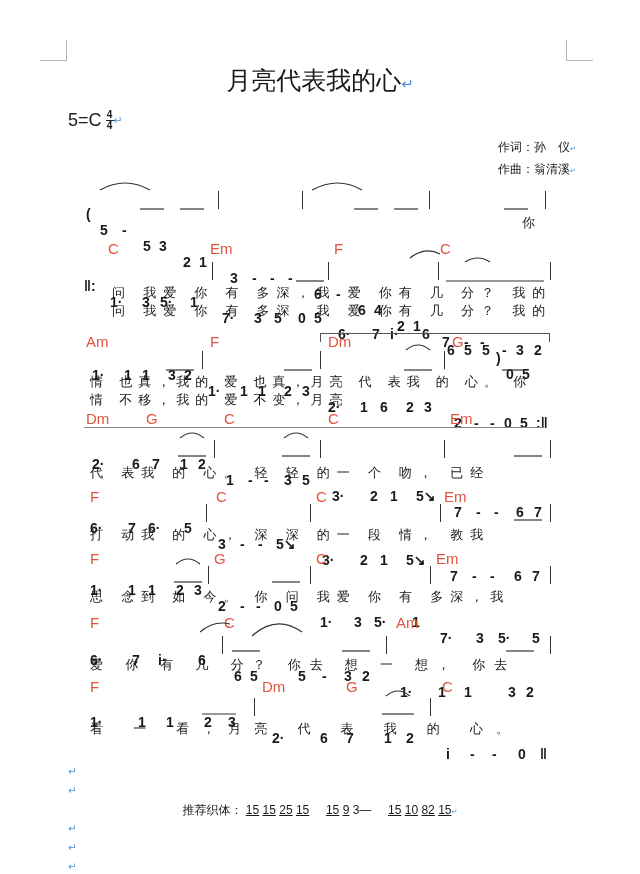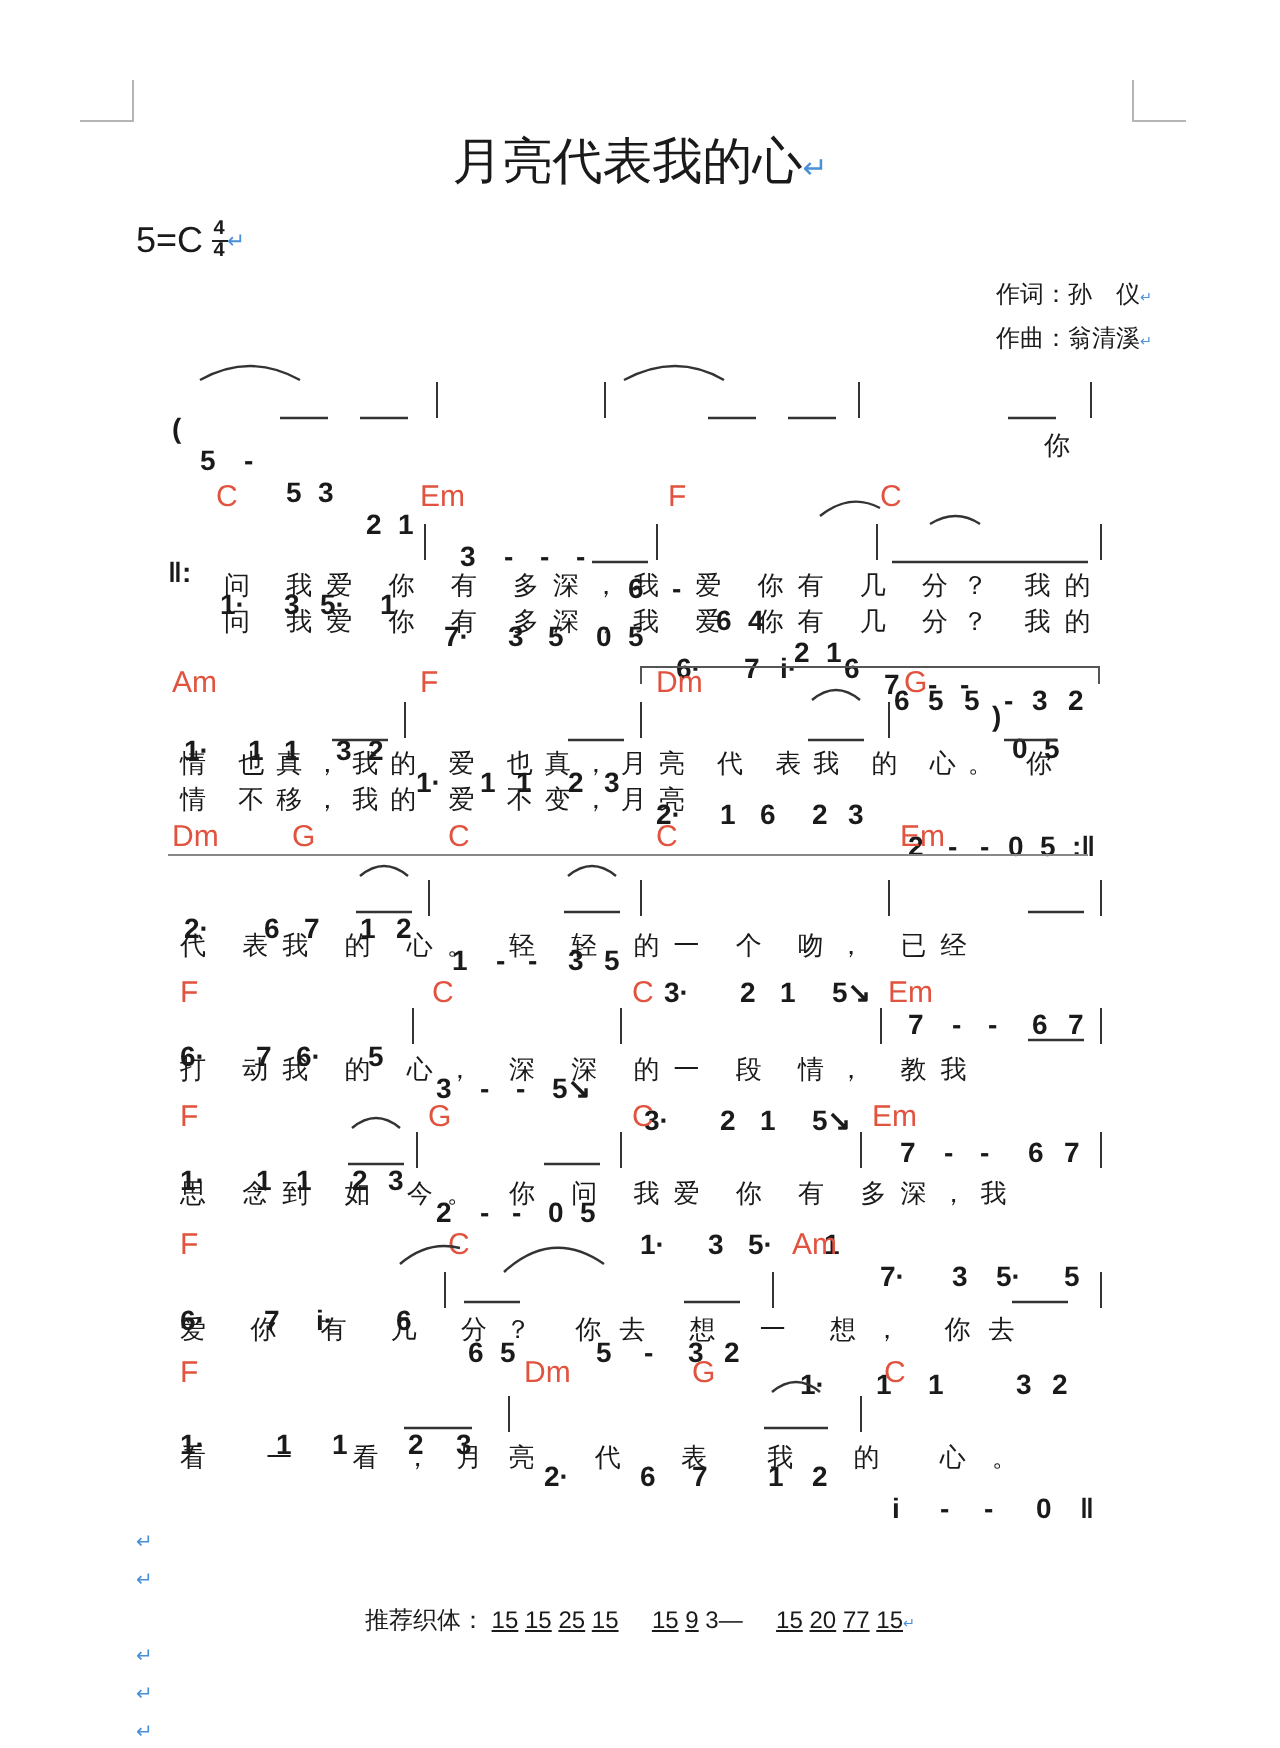--- a/index.html
+++ b/index.html
@@ -270,16 +270,16 @@
   <span class="u">15</span>
   <span class="u">15</span>
   <span class="u">25</span>
   <span class="u">15</span>
   &nbsp;&nbsp;&nbsp;
   <span class="u">15</span>
   <span class="u">9</span>
   <span>3—</span>
   &nbsp;&nbsp;&nbsp;
   <span class="u">15</span>
-  <span class="u">20</span>
-  <span class="u">77</span>
+  <span class="u">10</span>
+  <span class="u">82</span>
   <span class="u">15</span><span class="para-mark">↵</span>
 </div>
 
 </body></html>

